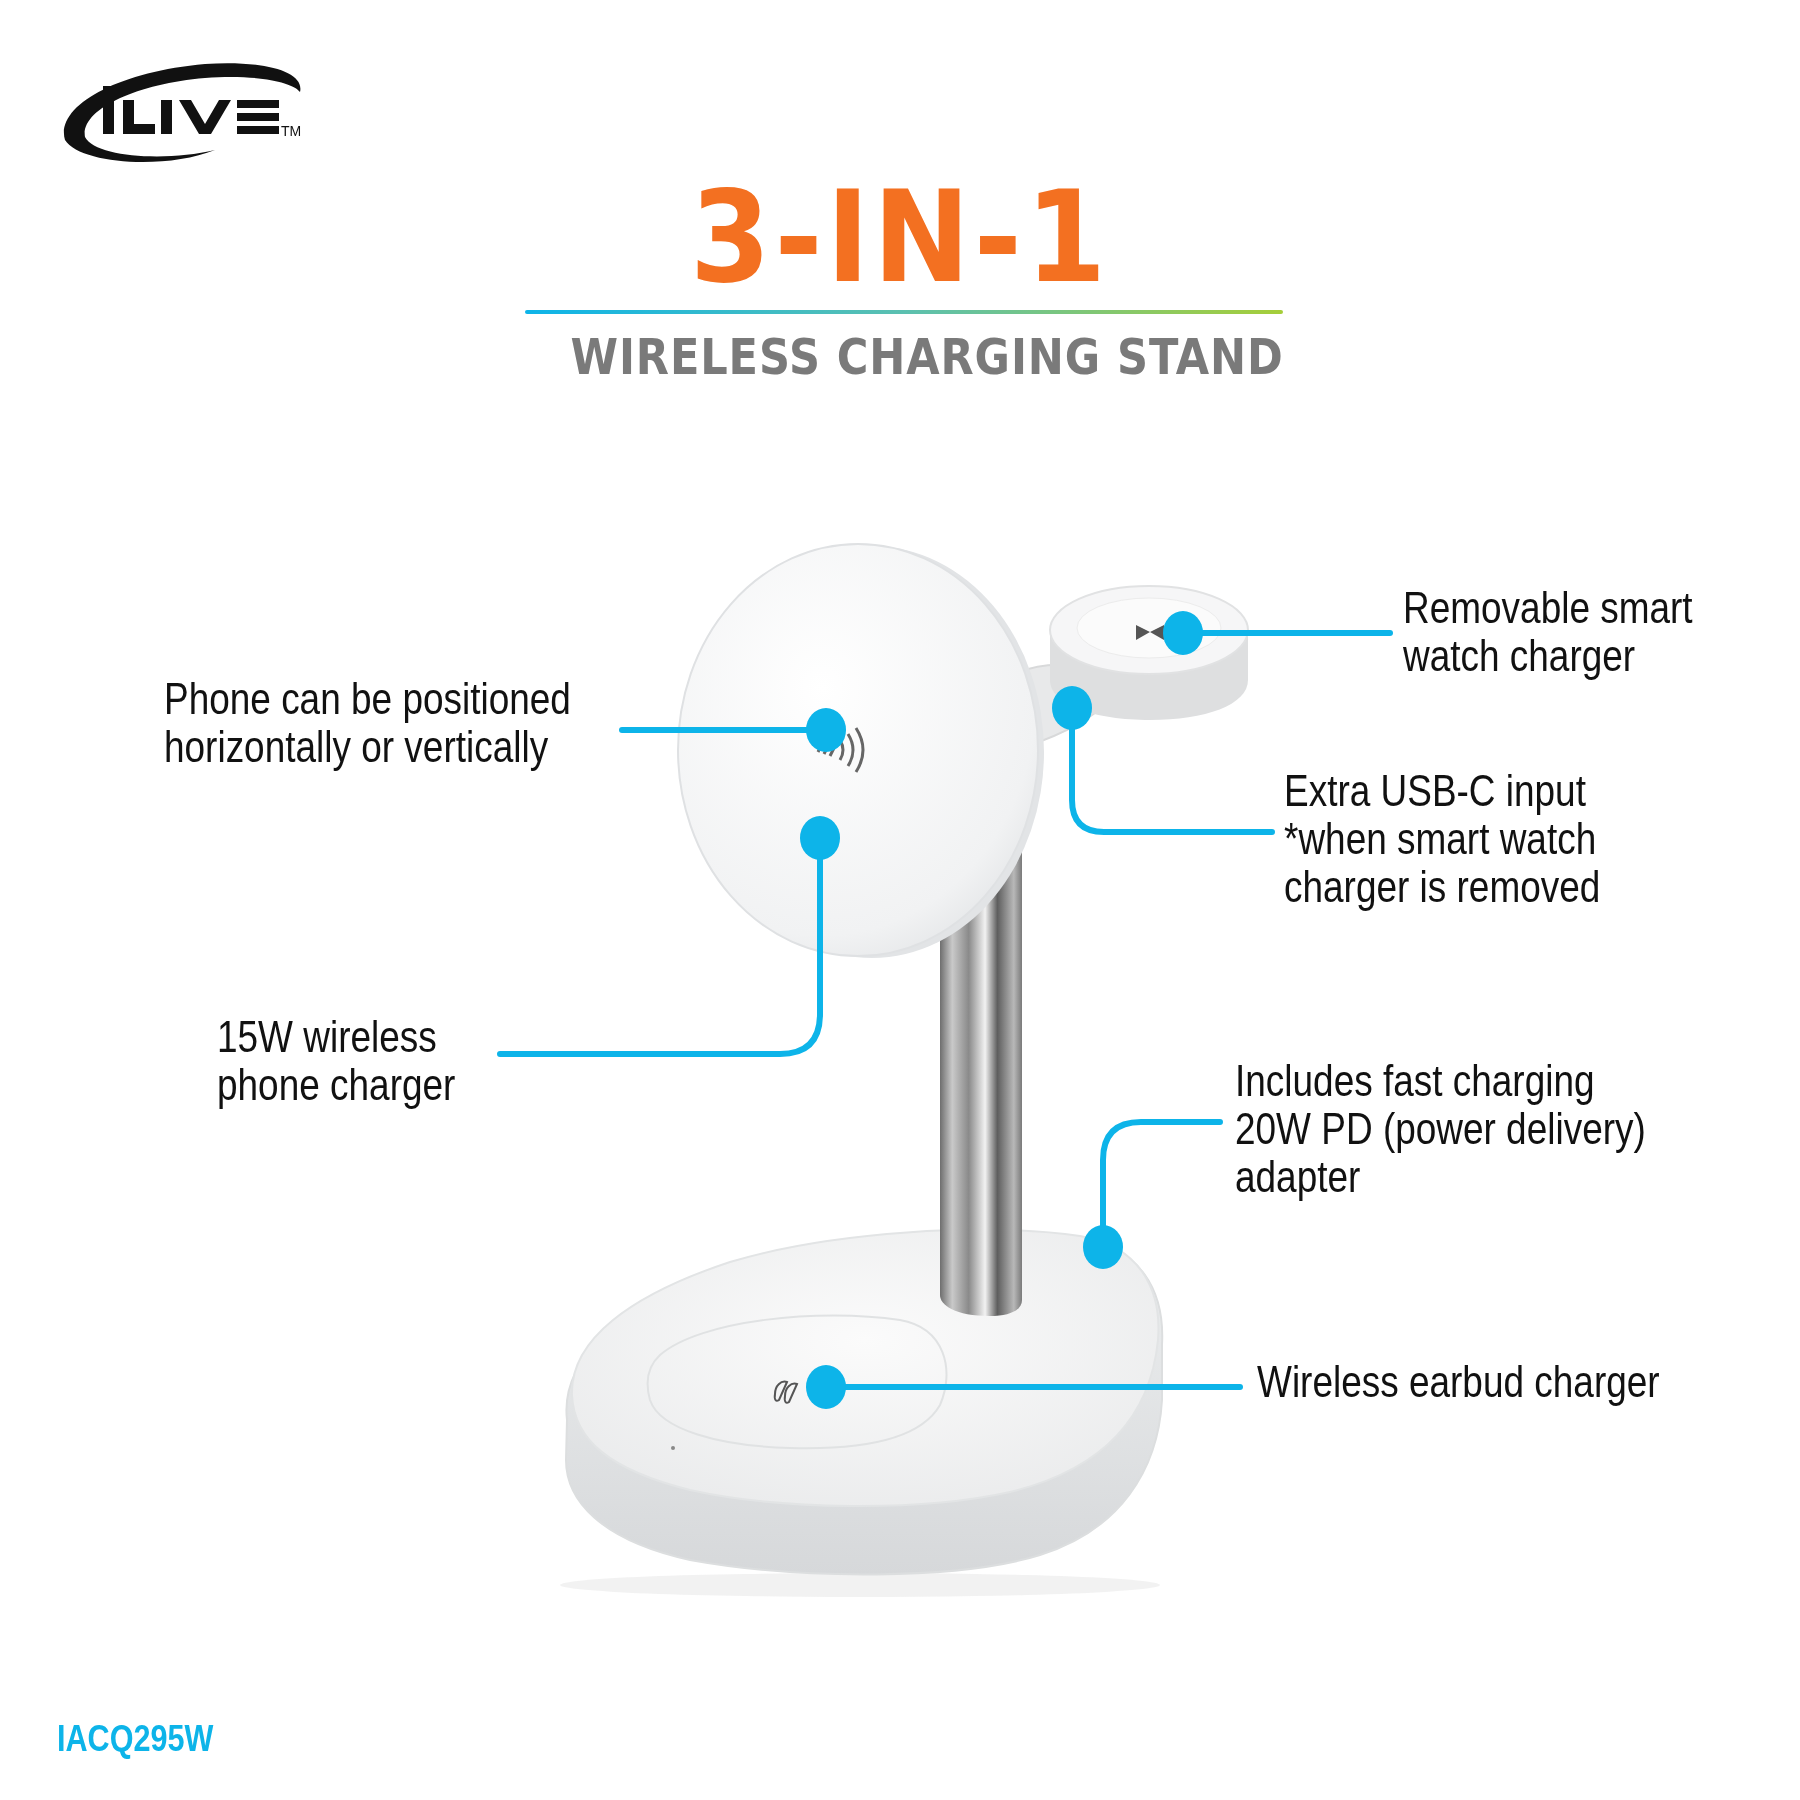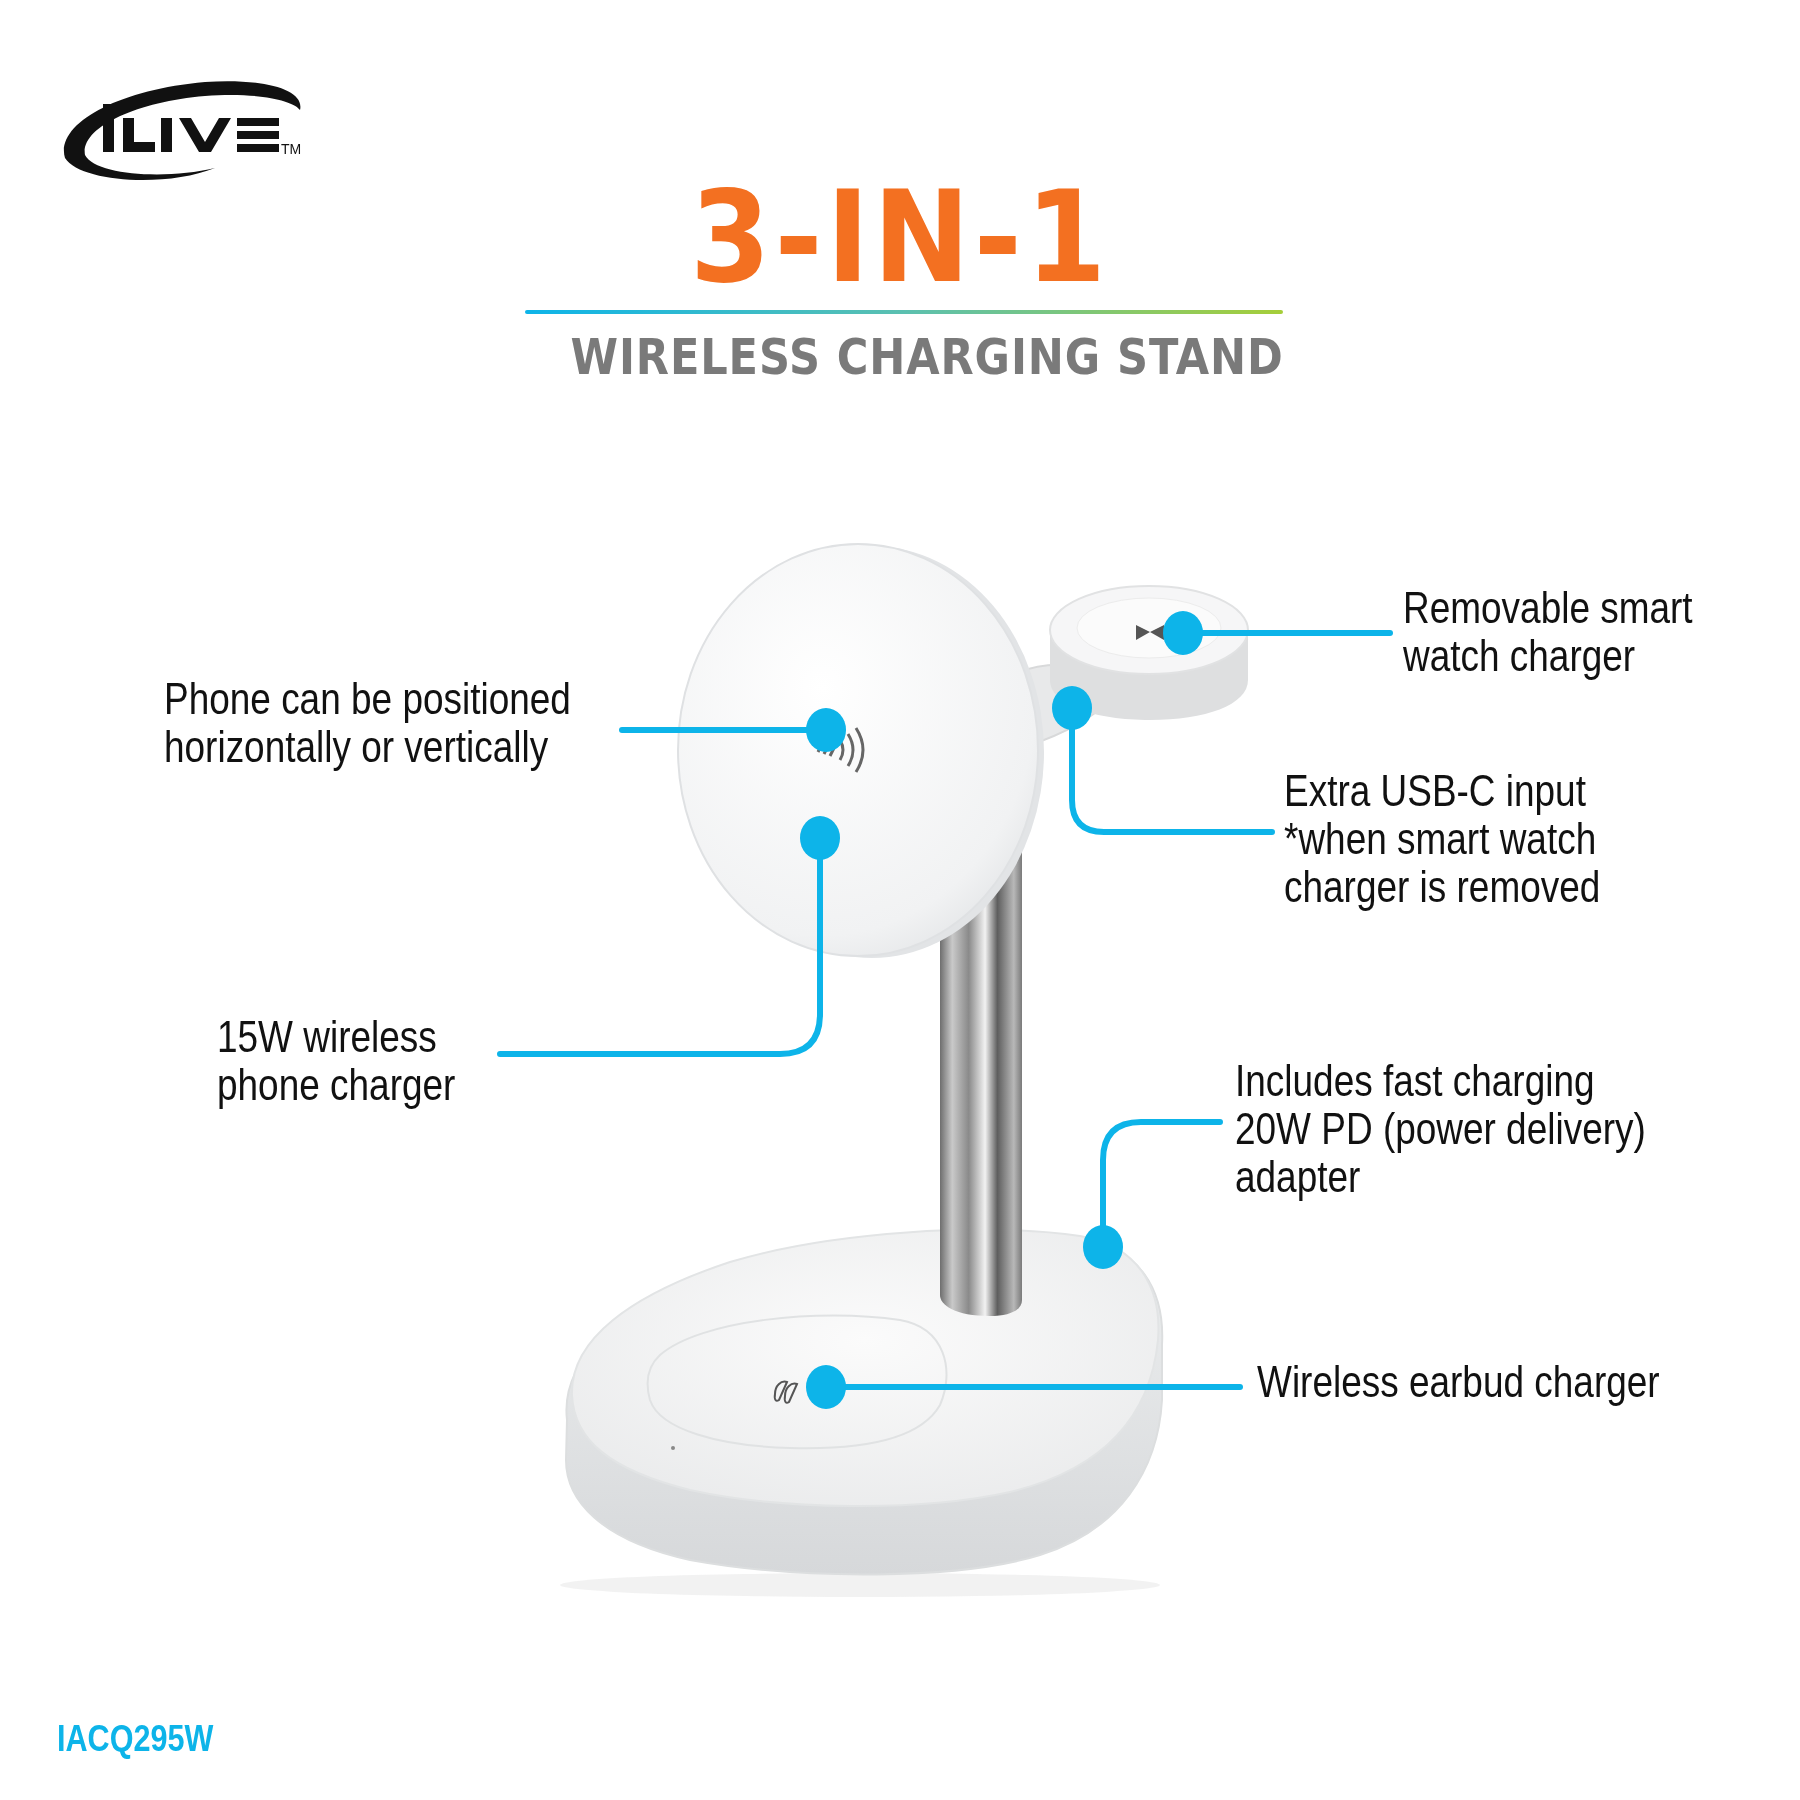--- a/index.html
+++ b/index.html
@@ -1,19 +1,19 @@
 <!DOCTYPE html>
 <html><head>
 <meta charset="utf-8">
 <style>
   html, body { margin: 0; padding: 0; background: #ffffff; }
   body { width: 1800px; height: 1800px; position: relative; overflow: hidden;
          font-family: "Liberation Sans", sans-serif; }
   .abs { position: absolute; }
-  .logo { left: 55px; top: 70px; width: 260px; height: 115px; }
+  .logo { left: 55px; top: 52px; width: 260px; height: 115px; }
   .title { left: 0; width: 1800px; top: 168px; text-align: center;
            font-family: "DejaVu Sans", sans-serif; font-weight: bold;
            font-size: 126px; letter-spacing: 4px; line-height: 140px;
            transform: scaleX(0.92); transform-origin: center; }
   .title-rule { left: 525px; top: 310px; width: 758px; height: 4px; border-radius: 2px; }
   .subtitle { left: 525px; width: 758px; top: 330px; text-align: center;
               font-family: "DejaVu Sans", sans-serif; font-weight: bold;
               font-size: 49px; letter-spacing: 1px; line-height: 56px;
               transform: scaleX(0.88); transform-origin: center; white-space: nowrap; }
   .callout { font-family: "Liberation Sans", sans-serif; font-size: 44px; line-height: 48px;

